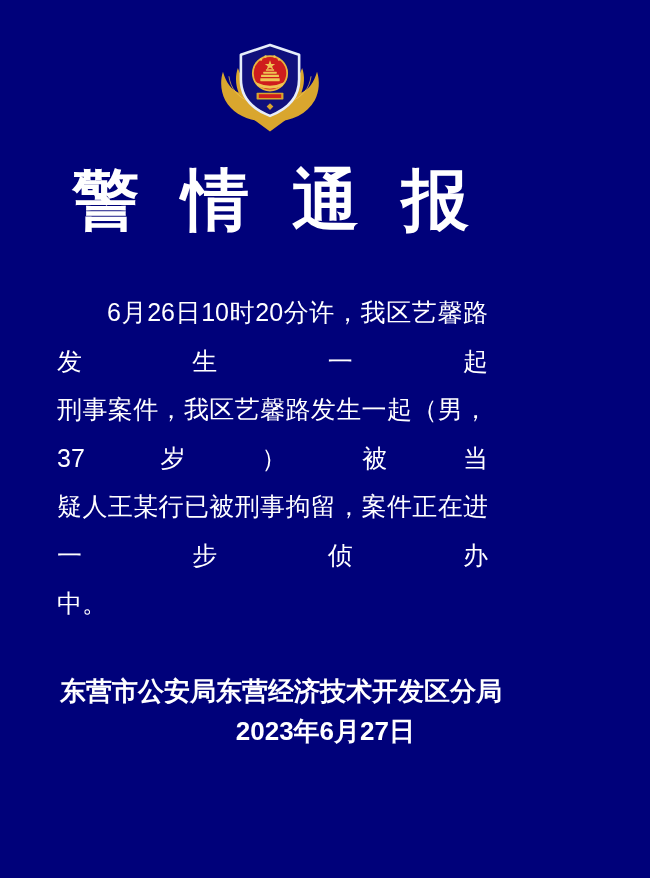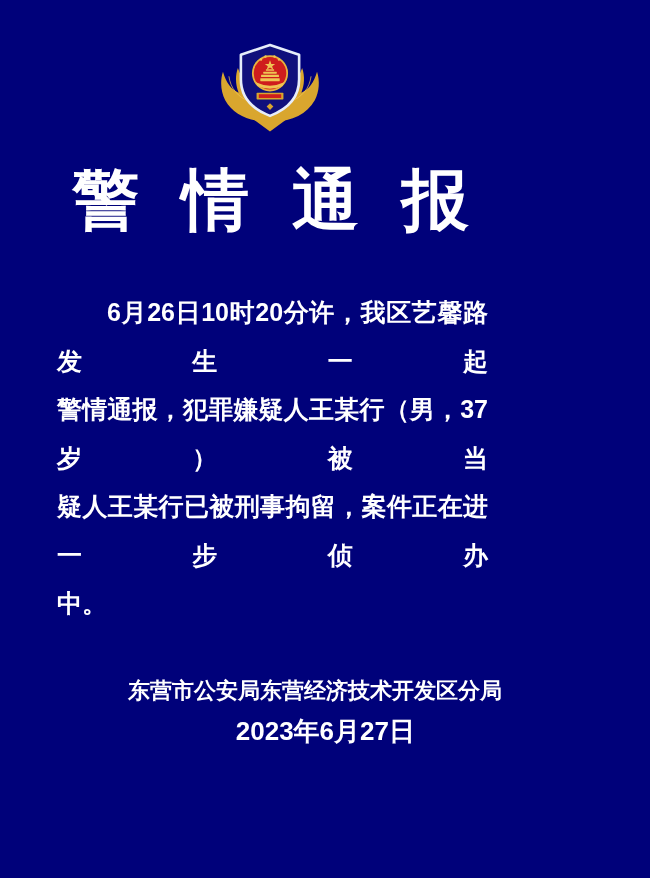--- a/index.html
+++ b/index.html
@@ -42,21 +42,21 @@
     white-space: nowrap;
   }
   .body-text {
     position: absolute;
     top: 288px;
     left: 0;
     right: 0;
     padding: 0 52px 0 57px;
     color: #FFFFFF;
     font-size: 25px;
-    font-weight: 700;
+    font-weight: 400;
     line-height: 48.5px;
   }
   .body-text .line {
     text-align: justify;
     text-align-last: justify;
   }
   .body-text .line.first {
     text-indent: 2em;
   }
   .body-text .line.last {
@@ -64,21 +64,21 @@
     text-align-last: left;
   }
   .footer-issuer {
     position: absolute;
     top: 674px;
     left: 0;
     right: 0;
     padding-right: 38px;
     text-align: right;
     color: #FFFFFF;
-    font-size: 22px;
+    font-size: 26px;
     font-weight: 700;
     line-height: 34px;
   }
   .footer-date {
     position: absolute;
     top: 714px;
     left: 0;
     right: 0;
     padding-right: 125px;
     text-align: right;
@@ -132,21 +132,21 @@
       <rect x="57" y="70" width="36" height="9" rx="1" fill="#D9A62E"></rect>
       <rect x="60" y="72" width="30" height="5" fill="#CF1D1D"></rect>
       <path d="M75 84 L79.5 88.5 L75 93 L70.5 88.5 Z" fill="#D9A62E"></path>
     </svg>
   </div>
 
   <div class="title">警情通报</div>
 
   <div class="body-text">
     <div class="line first">6月26日10时20分许，我区艺馨路发生一起</div>
-    <div class="line">警情通报，犯罪嫌疑人王某行（男，37岁）被当</div>
+    <div class="line">刑事案件，我区艺馨路发生一起（男，37岁）被当</div>
     <div class="line">疑人王某行已被刑事拘留，案件正在进一步侦办</div>
     <div class="line last">中。</div>
   </div>
 
   <div class="footer-issuer">东营市公安局东营经济技术开发区分局</div>
   <div class="footer-date">2023年6月27日</div>
 
 </div>
 
 </body></html>

